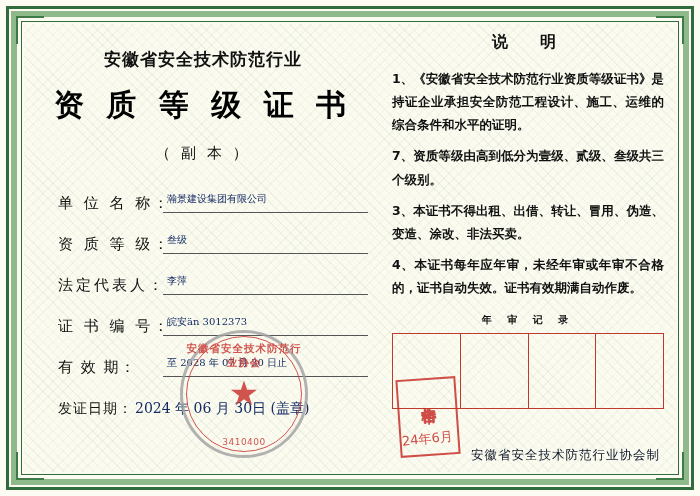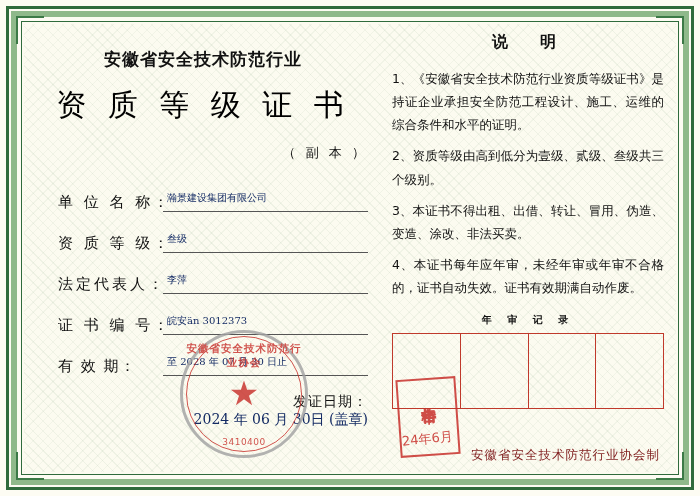--- a/index.html
+++ b/index.html
@@ -75,28 +75,28 @@
     text-align: center;
     font-family: "DejaVu Sans", "Liberation Sans", sans-serif;
     font-size: 17px;
     font-weight: bold;
     color: #111;
     letter-spacing: 1px;
   }
   .main-title {
     text-align: center;
     font-size: 30px;
-    font-weight: normal;
+    font-weight: bold;
     color: #000;
     letter-spacing: 6px;
     margin-top: 14px;
   }
   .sub-title {
-    text-align: right;
-    font-size: 13px;
+    text-align: center;
+    font-size: 15px;
     color: #111;
     letter-spacing: 3px;
     margin-top: 18px;
   }
 
   .fields {
     margin-top: 26px;
     padding-left: 20px;
   }
   .field-row {
@@ -124,21 +124,20 @@
     padding-bottom: 1px;
     padding-left: 4px;
     min-height: 19px;
     font-family: "DejaVu Serif", "Liberation Serif", serif;
   }
   .field-value.handwriting {
     color: #132a63;
   }
   .field-row.issue {
     margin-top: 6px;
-    flex-direction: column;
   }
   .issue-label {
     font-size: 14px;
     color: #111;
     letter-spacing: 1px;
     white-space: nowrap;
   }
   .issue-value {
     font-size: 14px;
     color: #132a63;
@@ -214,20 +213,21 @@
     color: #111;
     letter-spacing: 8px;
     margin-bottom: 14px;
   }
   .note-item {
     font-size: 12.5px;
     color: #111;
     line-height: 1.85;
     margin-bottom: 8px;
     text-align: justify;
+    font-weight: bold;
   }
   .review-title {
     text-align: center;
     font-size: 10px;
     color: #111;
     letter-spacing: 6px;
     margin-top: 14px;
     margin-bottom: 6px;
     font-weight: bold;
   }
@@ -275,21 +275,21 @@
     transform: rotate(-6deg);
     opacity: 0.85;
     pointer-events: none;
   }
 
   .footer {
     position: absolute;
     right: 10px;
     bottom: 2px;
     font-size: 12.5px;
-    color: #7f1d1d;
+    color: #0f172a;
     letter-spacing: 1px;
   }
 </style>
 </head>
 <body>
 
 <div class="certificate">
 
   <div class="border-outer"></div>
   <div class="border-mid"></div>
@@ -340,21 +340,21 @@
       <div class="seal-text-top">安徽省安全技术防范行业协会</div>
       <div class="star">★</div>
       <div class="seal-text-bottom">3410400</div>
     </div>
 
     <div class="v-divider"></div>
 
     <div class="right-col">
       <div class="notes-title">说　明</div>
       <div class="note-item">1、《安徽省安全技术防范行业资质等级证书》是持证企业承担安全防范工程设计、施工、运维的综合条件和水平的证明。</div>
-      <div class="note-item">2、资质等级由高到低分为壹级、贰级、叁级共三个级别。</div>
+      <div class="note-item">7、资质等级由高到低分为壹级、贰级、叁级共三个级别。</div>
       <div class="note-item">3、本证书不得出租、出借、转让、冒用、伪造、变造、涂改、非法买卖。</div>
       <div class="note-item">4、本证书每年应年审，未经年审或年审不合格的，证书自动失效。证书有效期满自动作废。</div>
 
       <div class="review-title">年 审 记 录</div>
       <table class="review-table">
         <tbody>
             <tr>
           <td></td>
           <td></td>
           <td></td>

